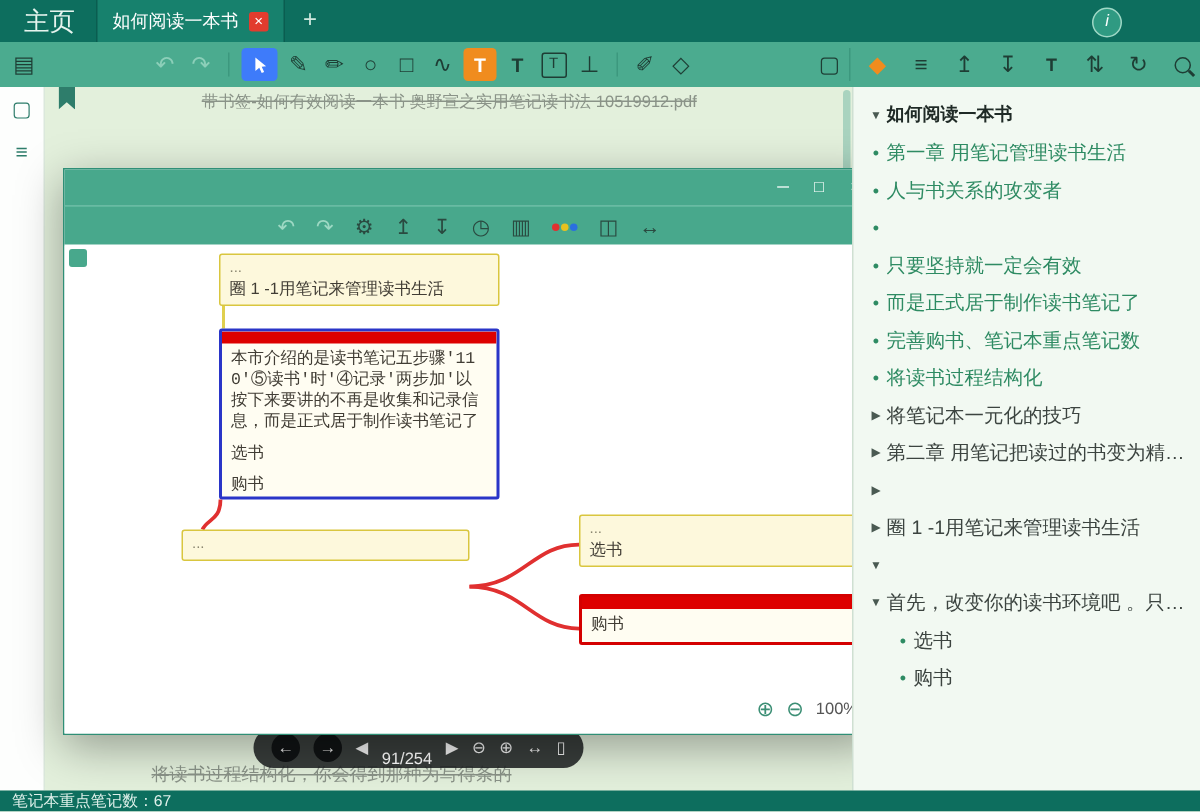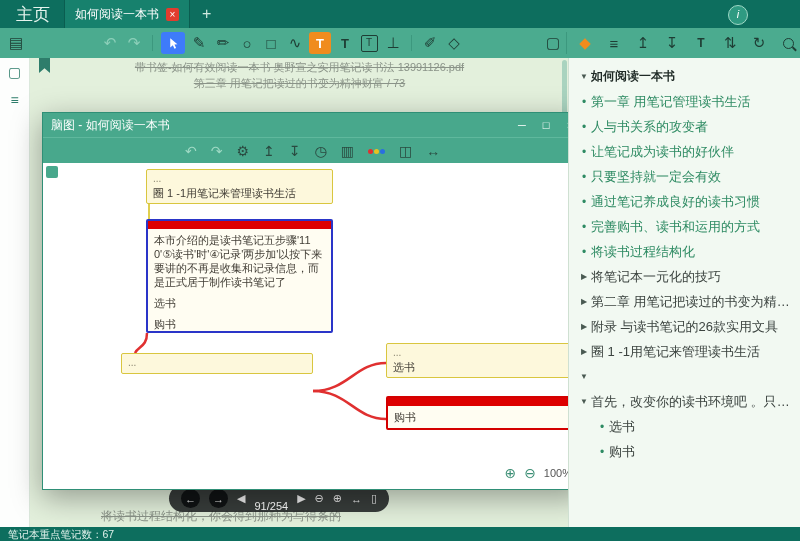--- a/index.html
+++ b/index.html
@@ -85,21 +85,21 @@
   .canvas{position:absolute;left:0;top:50px;width:541px;height:326px;background:#fff;overflow:hidden;}
   .handle{position:absolute;left:3px;top:3px;width:12px;height:12px;background:#48a88c;border-radius:2px;}
   svg.conn{position:absolute;left:0;top:0;}
 
   .node{position:absolute;font-size:11px;line-height:1.28;color:#413d35;box-sizing:border-box;}
   .nyellow{background:#fdf8dc;border:1.5px solid #d9c63f;border-radius:2px;padding:3px 6px;}
   .more{font-size:10px;color:#8a8670;line-height:1.1;margin-bottom:2px;}
   .nblue{background:#fffdf2;border:2px solid #2a35c8;border-radius:2px;}
   .nred{background:#fffdf2;border:2px solid #d40000;border-radius:2px;}
   .redbar{height:8px;background:#dd0000;}
-  .nbody{padding:4px 6px;}
+  .nbody{padding:4px 6px;font-family:Liberation Mono, monospace;}
   .nitem{margin-top:7px;}
   .n1{left:103px;top:6px;width:187px;}
   .n2{left:103px;top:56px;width:187px;height:114px;overflow:hidden;}
   .n3{left:78px;top:190px;width:192px;}
   .n4{left:343px;top:180px;width:193px;}
   .n5{left:343px;top:233px;width:193px;}
 
   .vsb{position:absolute;right:3px;top:4px;width:5px;height:310px;background:#f0f6f2;border-radius:3px;}
   .vthumb{width:5px;height:46px;background:#7fc7ae;border-radius:3px;}
   .zoomctl{position:absolute;right:12px;bottom:8px;display:flex;align-items:center;gap:8px;
@@ -179,22 +179,21 @@
     </div>
   </div>
 
   <div class="left-rail">
     <span class="rli">▢</span>
     <span class="rli">≡</span>
   </div>
 
   <div class="pdf">
     <span class="bookmark"></span>
-    <div class="pdfh pdfh1">带书签-如何有效阅读一本书 奥野宣之实用笔记读书法 13991126.pdf</div>
-    <div class="pdfh pdfh2">第三章 用笔记把读过的书变为精神财富 / 73</div>
+    <div class="pdfh pdfh1">带书签-如何有效阅读一本书 奥野宣之实用笔记读书法 10519912.pdf</div>
     <div class="frag1">微这样</div>
     <div class="frag2">将读书过程结构化，你会得到那种为写得条的</div>
     <div class="pdfsb">
         <div class="thumb"></div>
       </div>
 
     <div class="pill">
       <span class="circ">←</span>
       <span class="circ">→</span>
       <span class="pi">◀</span>
@@ -202,21 +201,20 @@
       <span class="pi">▶</span>
       <span class="pi">⊖</span>
       <span class="pi">⊕</span>
       <span class="pi">↔</span>
       <span class="pi">▯</span>
     </div>
   </div>
 
   <div class="win">
     <div class="wtitle">
-      <span>脑图 - 如何阅读一本书</span>
       <span class="wbtns">
         <span class="wbtn">─</span>
         <span class="wbtn">□</span>
         <span class="wbtn">×</span>
       </span>
     </div>
     <div class="wtools">
       <span class="wti dis">↶</span>
       <span class="wti dis">↷</span>
       <span class="wti">⚙</span>
@@ -291,49 +289,47 @@
     <div class="srow">
       <span class="sm b">•</span>
       <span class="sl green">第一章 用笔记管理读书生活</span>
     </div>
     <div class="srow">
       <span class="sm b">•</span>
       <span class="sl green">人与书关系的攻变者</span>
     </div>
     <div class="srow">
       <span class="sm b">•</span>
-      <span class="sl green">让笔记成为读书的好伙伴</span>
     </div>
     <div class="srow">
       <span class="sm b">•</span>
       <span class="sl green">只要坚持就一定会有效</span>
     </div>
     <div class="srow">
       <span class="sm b">•</span>
-      <span class="sl green">通过笔记养成良好的读书习惯</span>
-    </div>
-    <div class="srow">
-      <span class="sm b">•</span>
-      <span class="sl green">完善购书、读书和运用的方式</span>
+      <span class="sl green">而是正式居于制作读书笔记了</span>
+    </div>
+    <div class="srow">
+      <span class="sm b">•</span>
+      <span class="sl green">完善购书、笔记本重点笔记数</span>
     </div>
     <div class="srow">
       <span class="sm b">•</span>
       <span class="sl green">将读书过程结构化</span>
     </div>
     <div class="srow">
       <span class="sm">▶</span>
       <span class="sl">将笔记本一元化的技巧</span>
     </div>
     <div class="srow">
       <span class="sm">▶</span>
       <span class="sl">第二章 用笔记把读过的书变为精神财富</span>
     </div>
     <div class="srow">
       <span class="sm">▶</span>
-      <span class="sl">附录 与读书笔记的26款实用文具</span>
     </div>
     <div class="srow">
       <span class="sm">▶</span>
       <span class="sl">圈 1 -1用笔记来管理读书生活</span>
     </div>
     <div class="srow">
       <span class="sm">▼</span>
     </div>
     <div class="srow">
       <span class="sm">▼</span>

